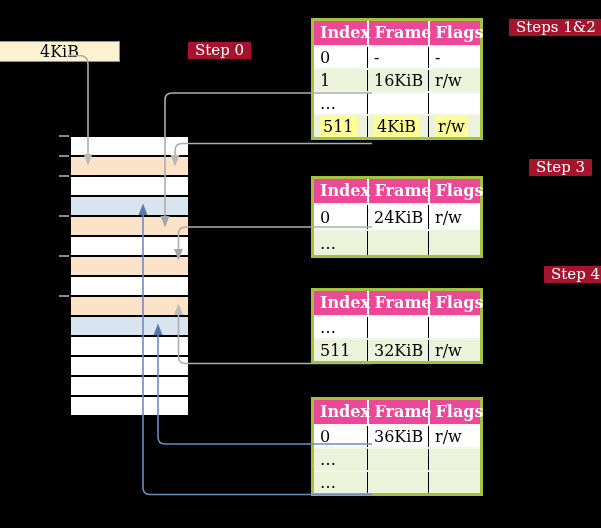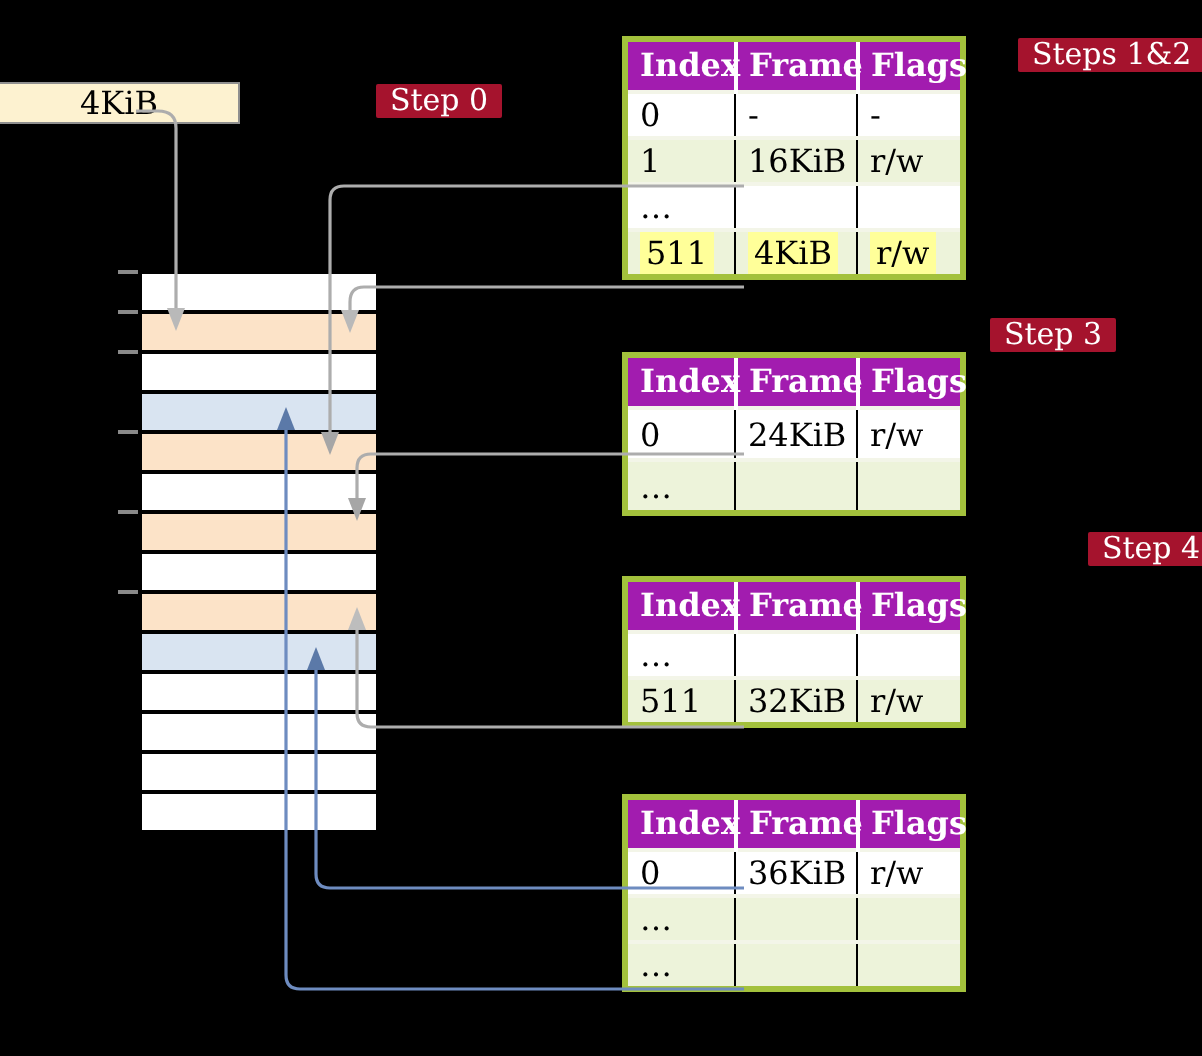--- a/index.html
+++ b/index.html
@@ -18,21 +18,21 @@
   }
   
   .badge{
     position:absolute;height:17px;line-height:17px;
     background:#a5132d;color:#fff;
     font-size:15px;padding:0 7px;border-radius:1px;
     white-space:nowrap;
   }
   .badge-step0{left:188px;top:42px;}
   .badge-steps12{left:509px;top:19px;}
-  .badge-step3{left:495px;top:159px;}
+  .badge-step3{left:529px;top:159px;}
   .badge-step4{left:544px;top:266px;}
   
   .memstack{
     position:absolute;left:69px;top:135px;width:121px;
     border:2px solid #000;background:#fff;box-sizing:border-box;
   }
   .memrow{height:18px;border-bottom:2px solid #000;}
   .memrow:last-child{border-bottom:none;}
   .memrow.w{background:#ffffff;}
   .memrow.p{background:#fce3c8;}
@@ -42,21 +42,21 @@
   table.pt{
     position:absolute;left:311px;width:169px;
     border-collapse:collapse;background:#fff;
     border:3px solid #a3c13c;table-layout:fixed;
     font-family:"DejaVu Serif", serif;
   }
   table.pt col.c1{width:55px;}
   table.pt col.c2{width:61px;}
   table.pt col.c3{width:53px;}
   table.pt th{
-    background:#a21caf;color:#fff;font-weight:bold;font-size:16px;
+    background:#ec4899;color:#fff;font-weight:bold;font-size:16px;
     text-align:left;padding:1px 0 2px 6px;height:21px;
     border-right:2px solid #fff;
   }
   table.pt th:last-child{border-right:none;}
   table.pt td{
     color:#000;font-size:16px;height:21px;
     padding:0 0 0 6px;
     border-right:1px solid #000;
     border-top:2px solid #f3f5e8;
     background:#fff;overflow:hidden;white-space:nowrap;

